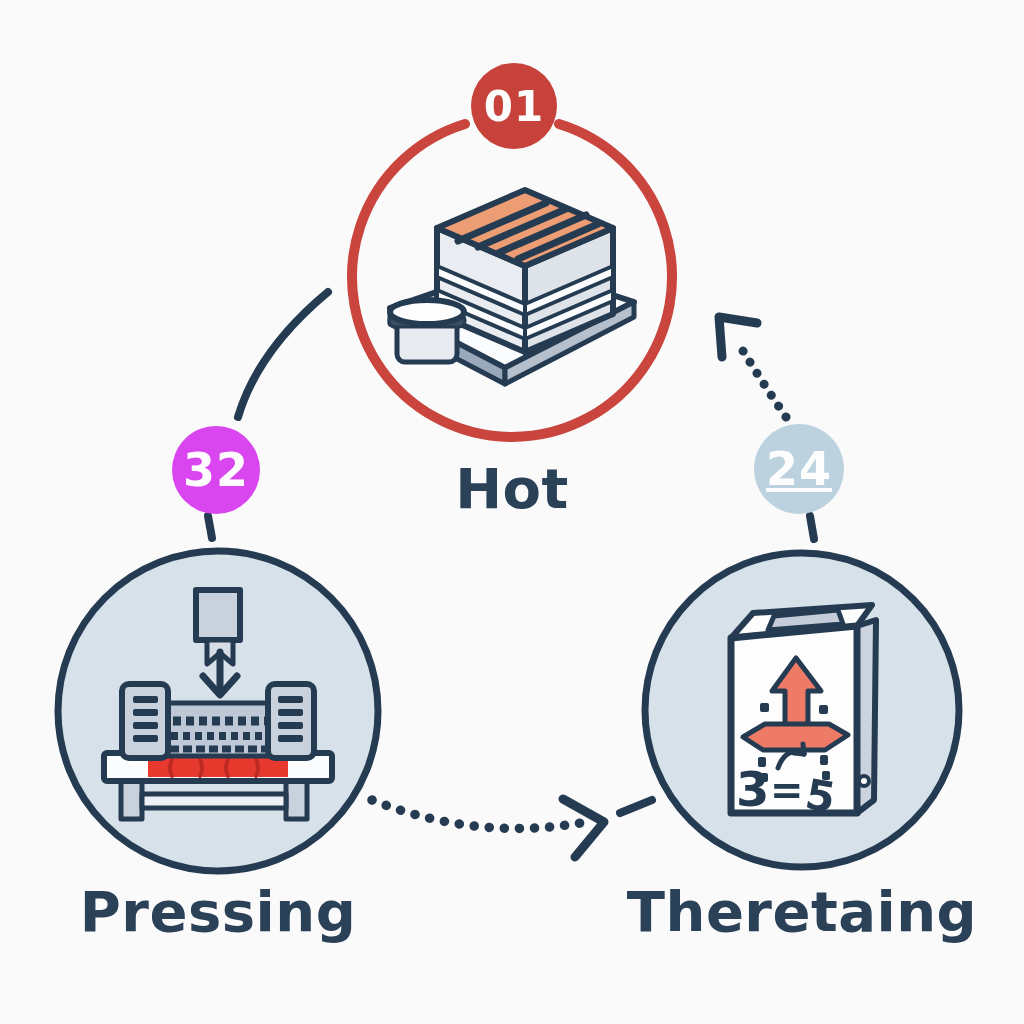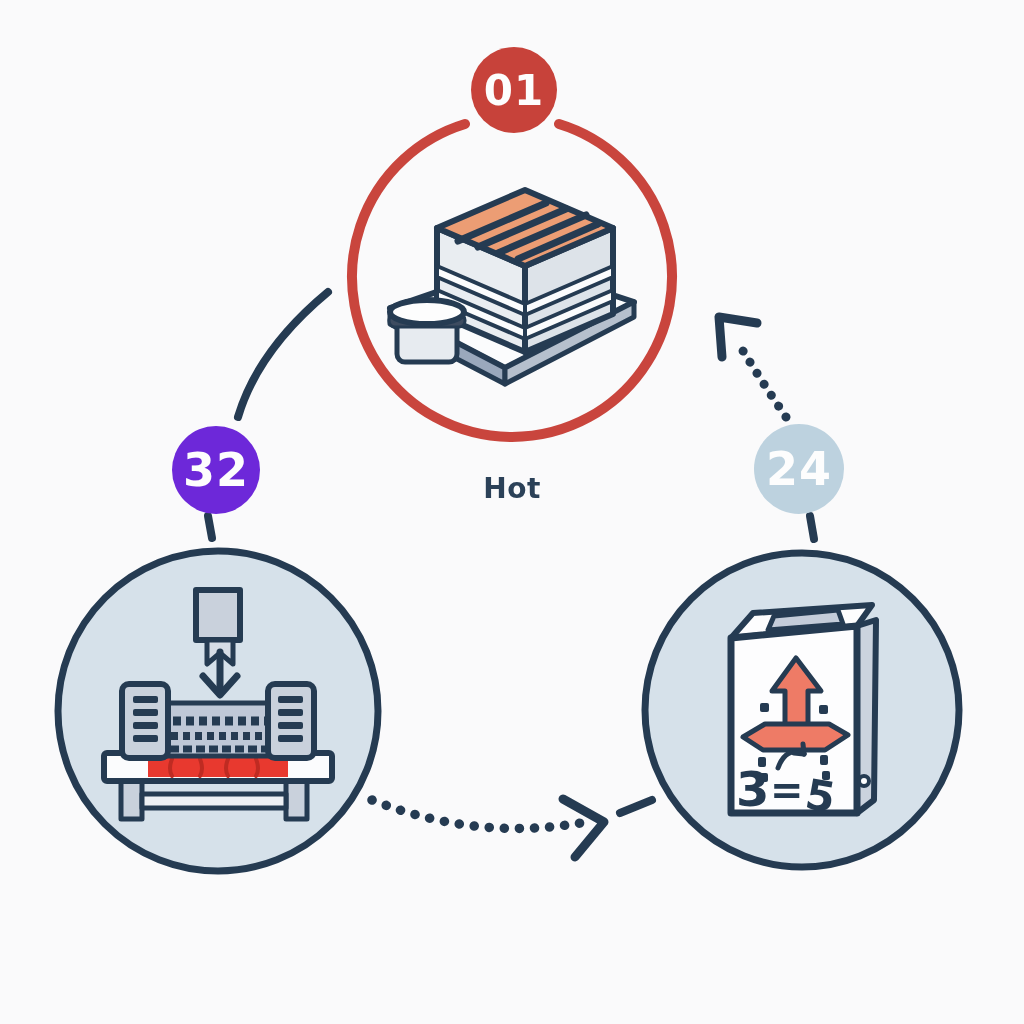--- a/index.html
+++ b/index.html
@@ -7,26 +7,26 @@
     width:1024px;height:1024px;position:relative;overflow:hidden;
     background:#fafafb;
     font-family:"DejaVu Sans","Liberation Sans",sans-serif;
   }
   #scene-svg{position:absolute;left:0;top:0;z-index:1;}
   .badge{
     position:absolute;z-index:3;border-radius:50%;
     display:flex;align-items:center;justify-content:center;
     color:#fdfdfd;font-weight:bold;letter-spacing:1px;
   }
-  .badge-01{left:471px;top:47px;width:86px;height:86px;background:#c7423a;font-size:42px;}
-  .badge-32{left:172px;top:426px;width:88px;height:88px;background:#6d28d9;font-size:46px;}
-  .badge-24{left:754px;top:424px;width:90px;height:90px;background:#bdd2df;font-size:46px;}
+  .badge-01{left:471px;top:63px;width:86px;height:86px;background:#c7423a;font-size:42px;}
+  .badge-32{left:172px;top:426px;width:88px;height:88px;background:#d946ef;font-size:46px;}
+  .badge-24{left:754px;top:424px;width:90px;height:90px;background:#bdd2df;font-size:46px;text-decoration:underline;}
   .node-label{
     position:absolute;z-index:3;text-align:center;
-    color:#2b4158;font-weight:bold;font-size:28px;line-height:55px;letter-spacing:0.5px;
+    color:#2b4158;font-weight:bold;font-size:56px;line-height:55px;letter-spacing:0.5px;
   }
   .label-hot{left:292px;top:461px;width:440px;}
   .label-cold{left:18px;top:884px;width:400px;}
   .label-thermo{left:582px;top:884px;width:440px;}
   .label-line{display:block;}
 </style>
 </head>
 <body>
 
 <svg id="scene-svg" width="1024" height="1024" viewBox="0 0 1024 1024">
@@ -162,15 +162,17 @@
 </svg>
 
 <div class="badge badge-01">01</div>
 <div class="badge badge-32">32</div>
 <div class="badge badge-24">24</div>
 
 <div class="node-label label-hot">
   <span class="label-line">Hot</span>
 </div>
 <div class="node-label label-cold">
+  <span class="label-line">Pressing</span>
 </div>
 <div class="node-label label-thermo">
+  <span class="label-line">Theretaing</span>
 </div>
 
 </body></html>

